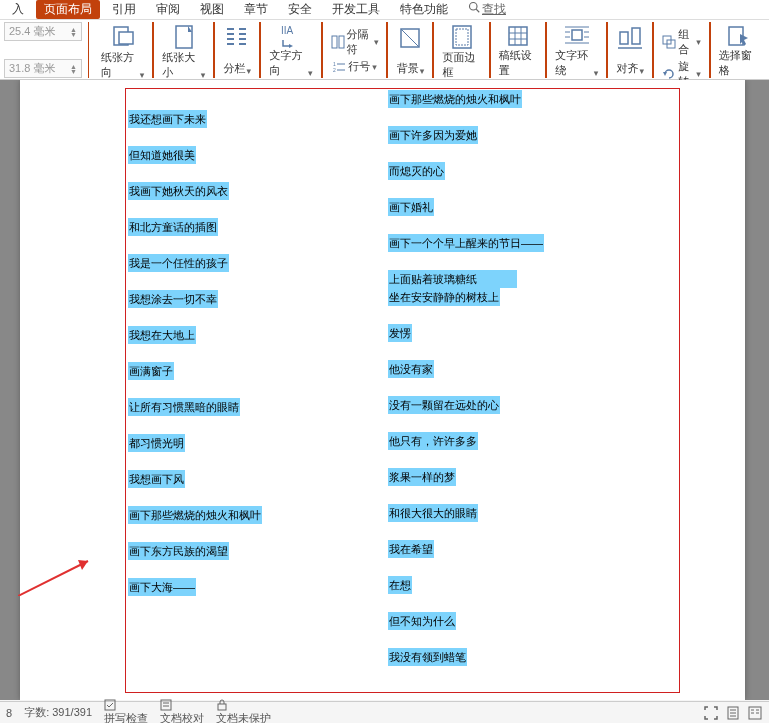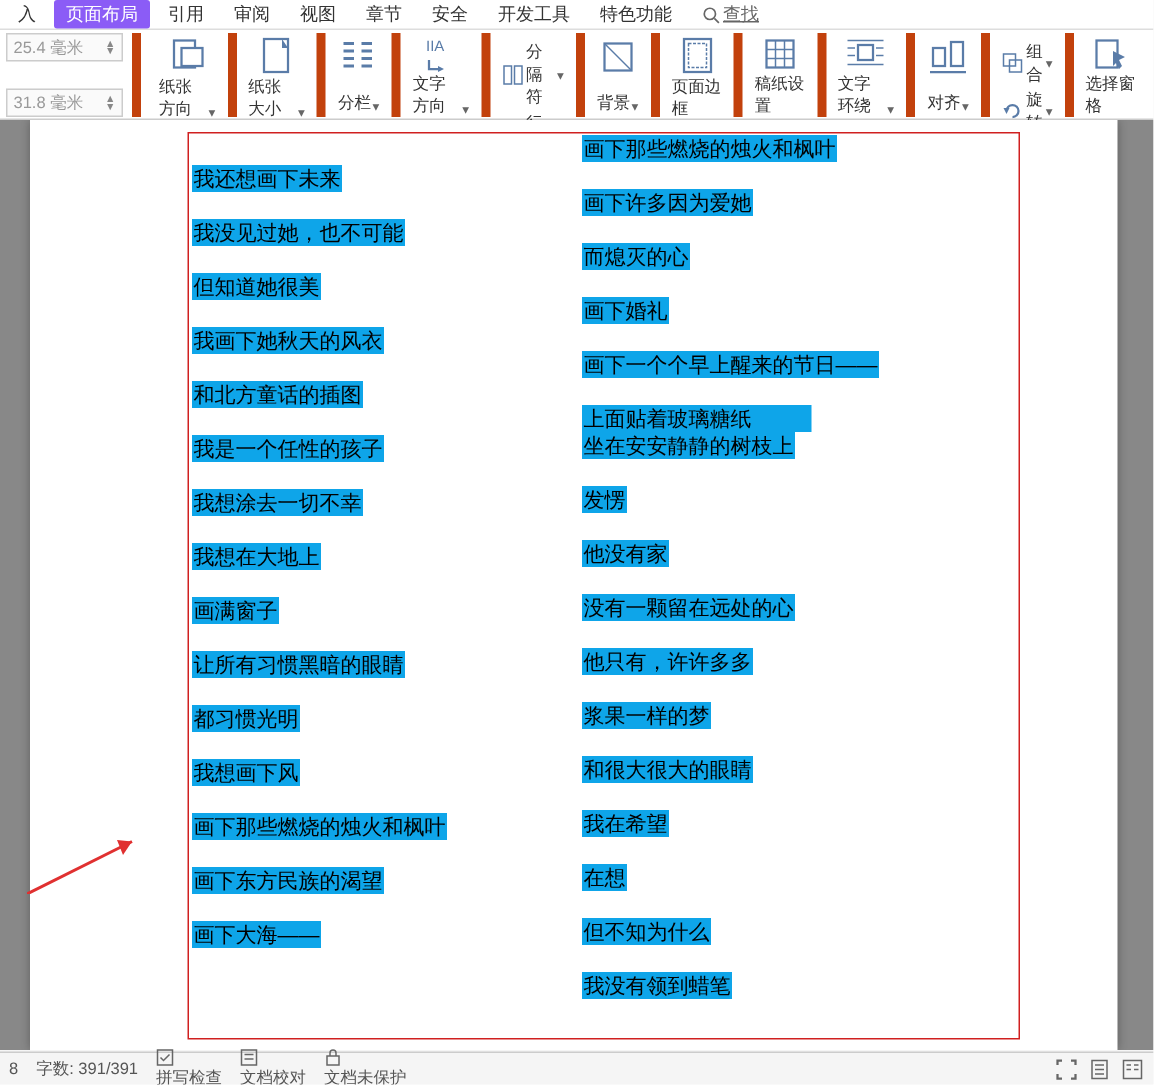--- a/index.html
+++ b/index.html
@@ -21,45 +21,44 @@
       border-bottom: 1px solid #ddd;
       height: 20px;
     }
     .tab {
       padding: 1px 8px;
       font-size: 12px;
       color: #333;
       cursor: pointer;
     }
     .tab.active {
-      background: #8b5cf6;
+      background: #c2410c;
       color: #fff;
       border-radius: 2px;
     }
     .search-tab {
       display: flex;
-      align-items: center;
       gap: 2px;
       color: #666;
       margin-left: 8px;
       text-decoration: underline;
     }
     .ribbon {
       display: flex;
       align-items: flex-start;
       background: #fff;
       border-bottom: 1px solid #ccc;
       height: 60px;
       padding: 2px 4px;
     }
     .ribbon-left {
       display: flex;
       flex-direction: column;
       gap: 18px;
-      border-right: 6px solid #c2410c;
+      border-right: 1px solid #c2410c;
       padding-right: 6px;
       margin-right: 4px;
       height: 56px;
       justify-content: center;
     }
     .measure-box {
       display: flex;
       align-items: center;
       border: 1px solid #ccc;
       padding: 1px 4px;
@@ -76,21 +75,21 @@
       gap: 0;
       line-height: 5px;
       font-size: 7px;
       color: #888;
     }
     .ribbon-group {
       display: flex;
       flex-direction: column;
       align-items: center;
       padding: 2px 8px;
-      border-right: 6px solid #c2410c;
+      border-right: 2px solid #c2410c;
       height: 56px;
       justify-content: space-between;
     }
     .ribbon-group.no-border { border-right: none; }
     .ribbon-icon {
       width: 28px;
       height: 28px;
       display: flex;
       align-items: center;
       justify-content: center;
@@ -148,23 +147,23 @@
       padding-right: 8px;
     }
     .col1 { width: 260px; }
     .col2 { width: 285px; }
     .line {
       margin-bottom: 18px;
       display: flex;
     }
     .line.tight { margin-bottom: 0; }
     .hltext {
-      background: #0ea5e9;
+      background: #7dd3fc;
       color: #000;
-      font-size: 14px;
+      font-size: 11px;
       line-height: 18px;
       padding: 0 1px;
       white-space: nowrap;
     }
     .hltext.wide { padding-right: 40px; }
     .arrow {
       position: absolute;
       left: 18px;
       top: 476px;
       pointer-events: none;
@@ -429,23 +428,20 @@
   </div>
 </div>
 
 <div class="doc-area">
   <div class="page">
     <div class="page-border"></div>
     <div class="columns">
       <div class="col col1" style="padding-top:20px;">
         <div class="line">
             <span class="hltext">我还想画下未来</span>
-          </div>
-        <div class="line">
-            <span class="hltext">我没见过她，也不可能</span>
           </div>
         <div class="line">
             <span class="hltext">但知道她很美</span>
           </div>
         <div class="line">
             <span class="hltext">我画下她秋天的风衣</span>
           </div>
         <div class="line">
             <span class="hltext">和北方童话的插图</span>
           </div>

